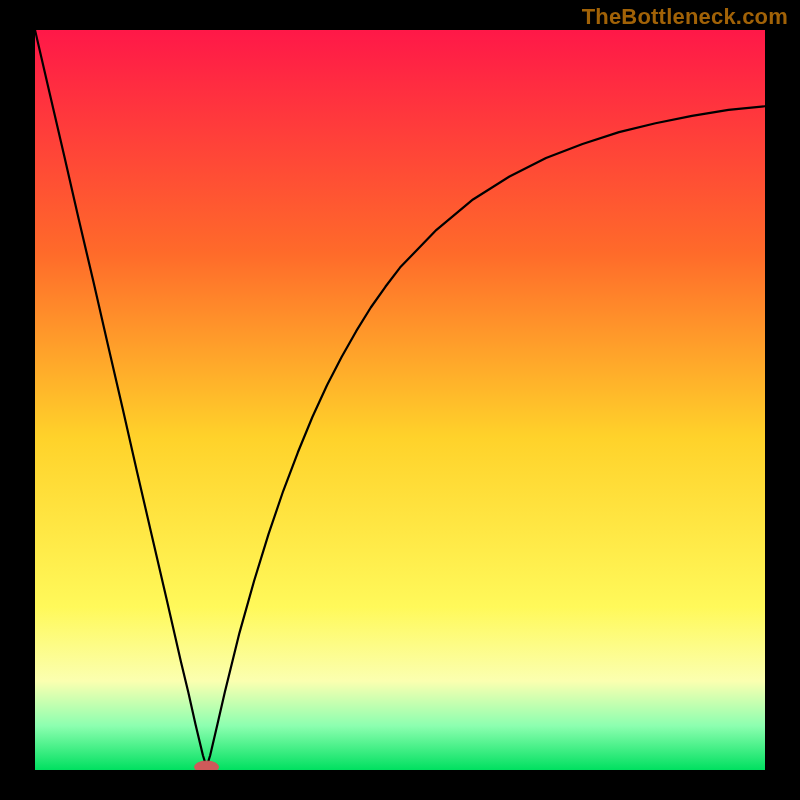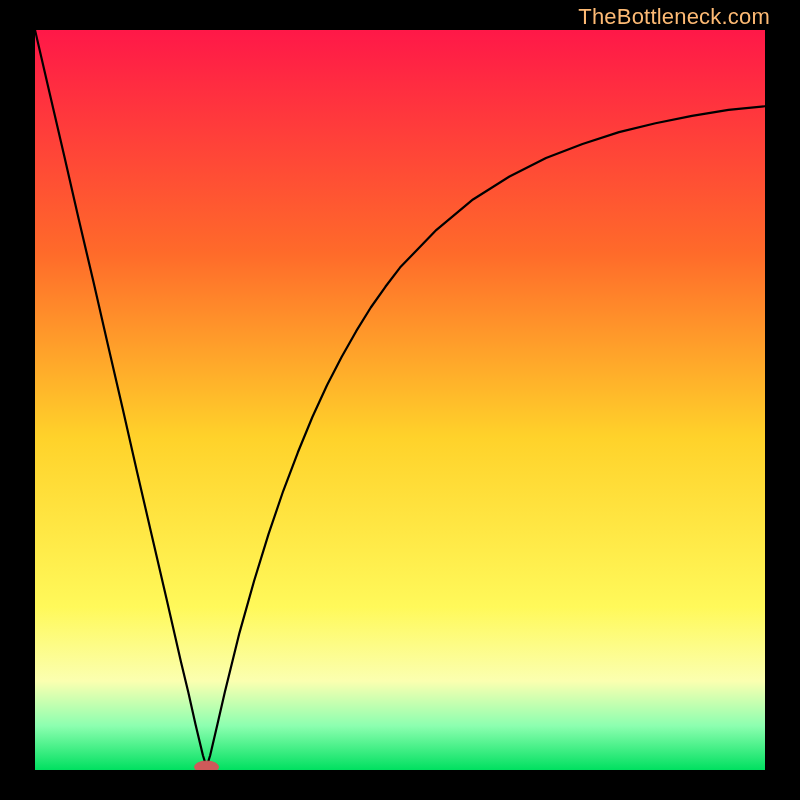--- a/index.html
+++ b/index.html
@@ -13,24 +13,24 @@
   }
   .frame {
     position: relative;
     width: 800px;
     height: 800px;
     background: #000;
   }
   .watermark {
     position: absolute;
     top: 4px;
-    right: 30px;
-    color: #fdba74;
+    right: 12px;
+    color: #a16207;
     font-size: 22px;
-    font-weight: 400;
+    font-weight: 700;
     letter-spacing: 0.2px;
     z-index: 5;
   }
   .plot {
     position: absolute;
     left: 35px;
     top: 30px;
     width: 730px;
     height: 740px;
     overflow: hidden;

